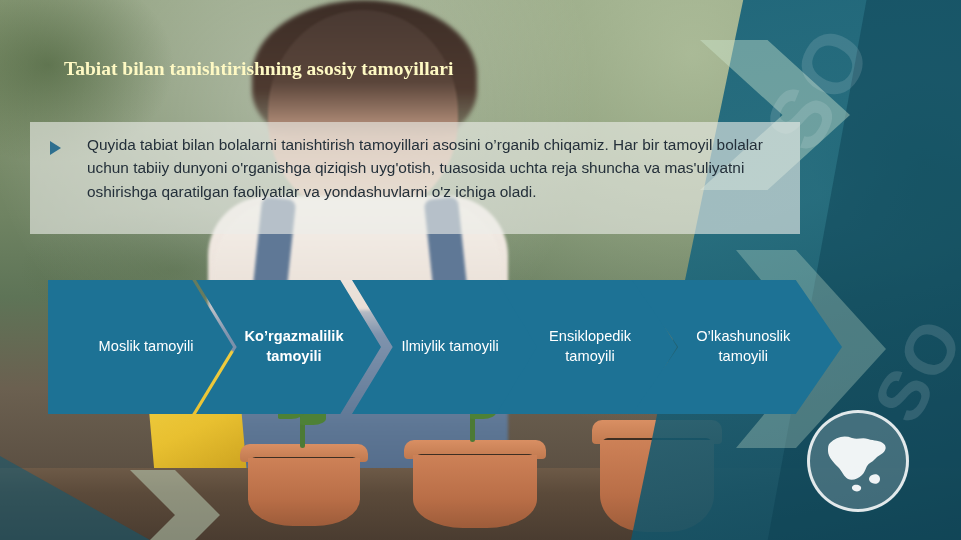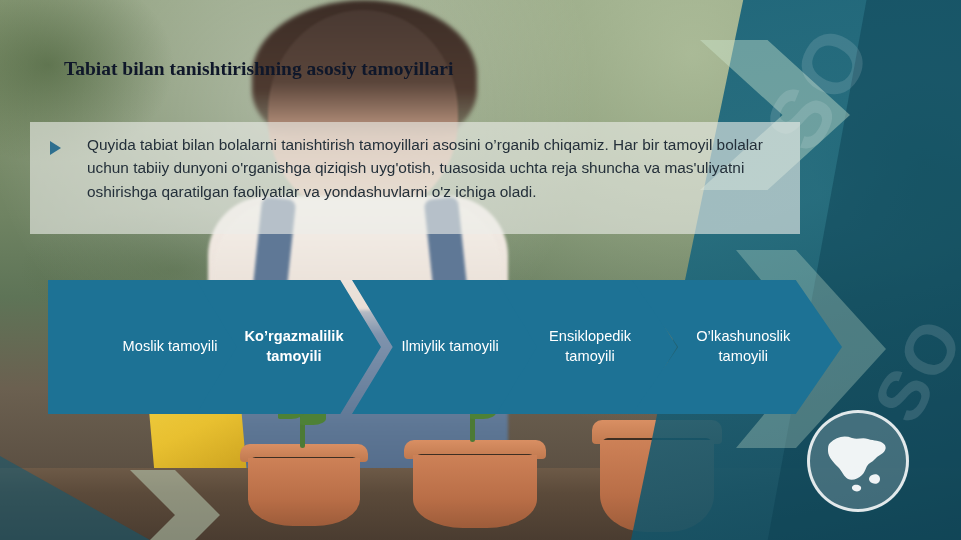--- a/index.html
+++ b/index.html
@@ -211,21 +211,21 @@
   .globe svg { display:block; }
   
   .title {
     position: absolute;
     left: 64px; top: 56px;
     width: 420px;
     font-family: "Liberation Serif", serif;
     font-weight: bold;
     font-size: 19.5px;
     line-height: 1.35;
-    color: #0f172a;
+    color: #fef9c3;
   }
   .body-panel {
     position: absolute;
     left: 30px; top: 122px;
     width: 770px; height: 112px;
     background: rgba(236,238,232,0.62);
   }
   .bullet-row {
     position: absolute;
     left: 50px; top: 133px;
@@ -258,21 +258,20 @@
     top: 0;
     height: 134px;
     background: #1d7295;
     clip-path: polygon(0% 0%, 78% 0%, 100% 50%, 78% 100%, 0% 100%, 22% 50%);
     display: flex;
     align-items: center;
     justify-content: center;
   }
   .chev:first-child {
     clip-path: polygon(0% 0%, 78% 0%, 100% 50%, 78% 100%, 0% 100%, 0% 50%);
-    padding-left: 24px;
   }
   .chev span {
     display: block;
     width: 60%;
     text-align: center;
     color: #ffffff;
     font-size: 14.6px;
     line-height: 1.35;
     margin-left: 6%;
   }

